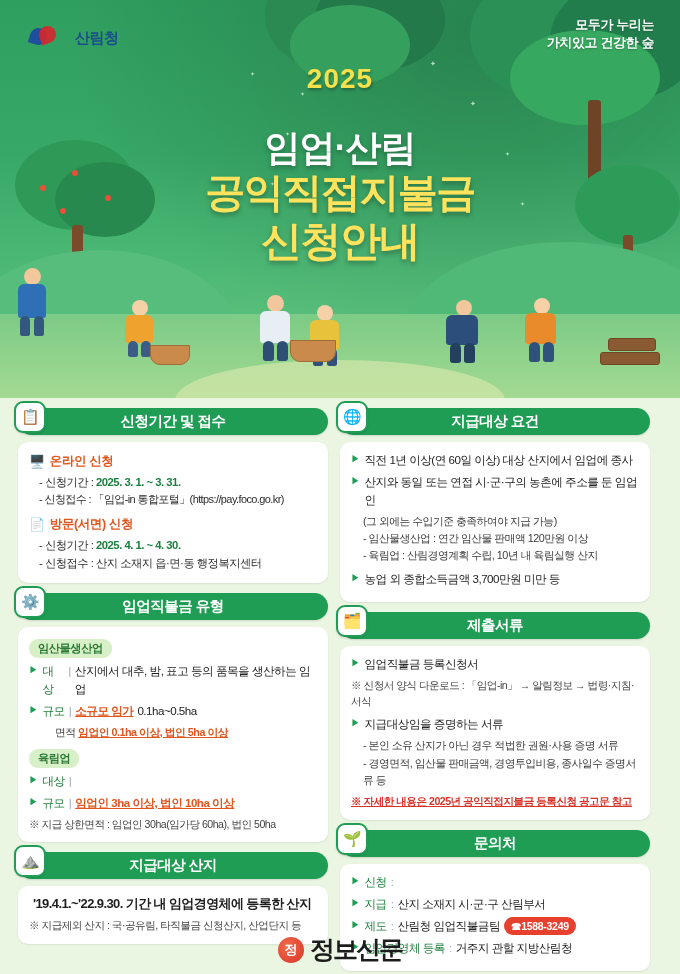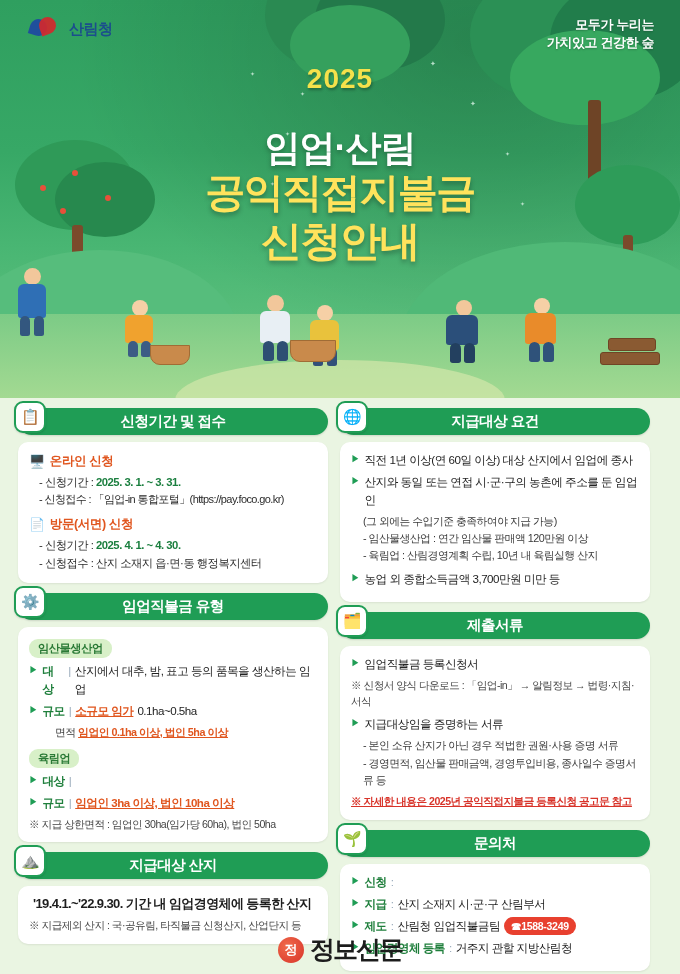--- a/index.html
+++ b/index.html
@@ -16,21 +16,21 @@
   .hero {
     position: relative; height: 400px; width: 680px;
     background: linear-gradient(#2f9f5f 0%, #37a866 38%, #49b673 62%, #69c683 100%);
     overflow: hidden;
   }
   .sky-dark {
     position: absolute; inset: 0;
     background: radial-gradient(ellipse at 70% 10%, rgba(0,0,0,0.18), rgba(0,0,0,0) 60%);
   }
   .star { position: absolute; color: #cfeedd; font-size: 9px; opacity: .85; }
-  .agency { position: absolute; top: 16px; left: 30px; display: flex; align-items: center; gap: 11px; }
+  .agency { position: absolute; top: 25px; left: 30px; display: flex; align-items: center; gap: 17px; }
   .agency .mark { width: 28px; height: 26px; position: relative; }
   .agency .mark:before, .agency .mark:after {
     content: ""; position: absolute; border-radius: 50% 50% 50% 0;
   }
   .agency .mark:before { width: 17px; height: 17px; left: 0; top: 3px; background: #1f4f9c; transform: rotate(18deg); }
   .agency .mark:after { width: 17px; height: 17px; left: 9px; top: 1px; background: #d2282e; transform: rotate(-20deg); opacity: .92; }
   .agency .name { color: #1b4e8c; font-weight: 700; font-size: 15px; letter-spacing: -0.5px; }
 
   .slogan { position: absolute; top: 16px; right: 26px; text-align: right; line-height: 1.35; }
   .slogan div { color: #fff; font-size: 13px; font-weight: 700; letter-spacing: -0.4px; text-shadow: 0 1px 2px rgba(0,0,0,.25); }
@@ -126,21 +126,21 @@
     padding: 2px 9px; letter-spacing: -0.4px; margin: 3px 0 4px 0;
   }
   .dash {
     font-size: 10.8px; color: #3a3a3a; letter-spacing: -0.5px; line-height: 1.6; padding-left: 12px;
   }
   .note {
     font-size: 10.6px; color: #444; letter-spacing: -0.5px; line-height: 1.55; margin-top: 4px;
   }
   .note.red { color: #d8342a; font-weight: 700; text-decoration: underline; }
   .kv { display: flex; gap: 4px; align-items: baseline; }
-  .kv .k { color: #1f7f3c; font-weight: 700; }
+  .kv .k { color: #1f7f3c; font-weight: 400; }
   .pipe { color: #9ab; }
   .orange { color: #e0561f; font-weight: 700; text-decoration: underline; }
   .land-main {
     font-size: 13px; font-weight: 700; color: #1d1d1d; letter-spacing: -0.6px; padding-left: 4px;
   }
   .tel {
     display: inline-block; background: #e8402f; color: #fff; border-radius: 9px;
     font-size: 10.5px; font-weight: 700; padding: 1px 7px; letter-spacing: -0.3px;
   }
   .footer-logo {

